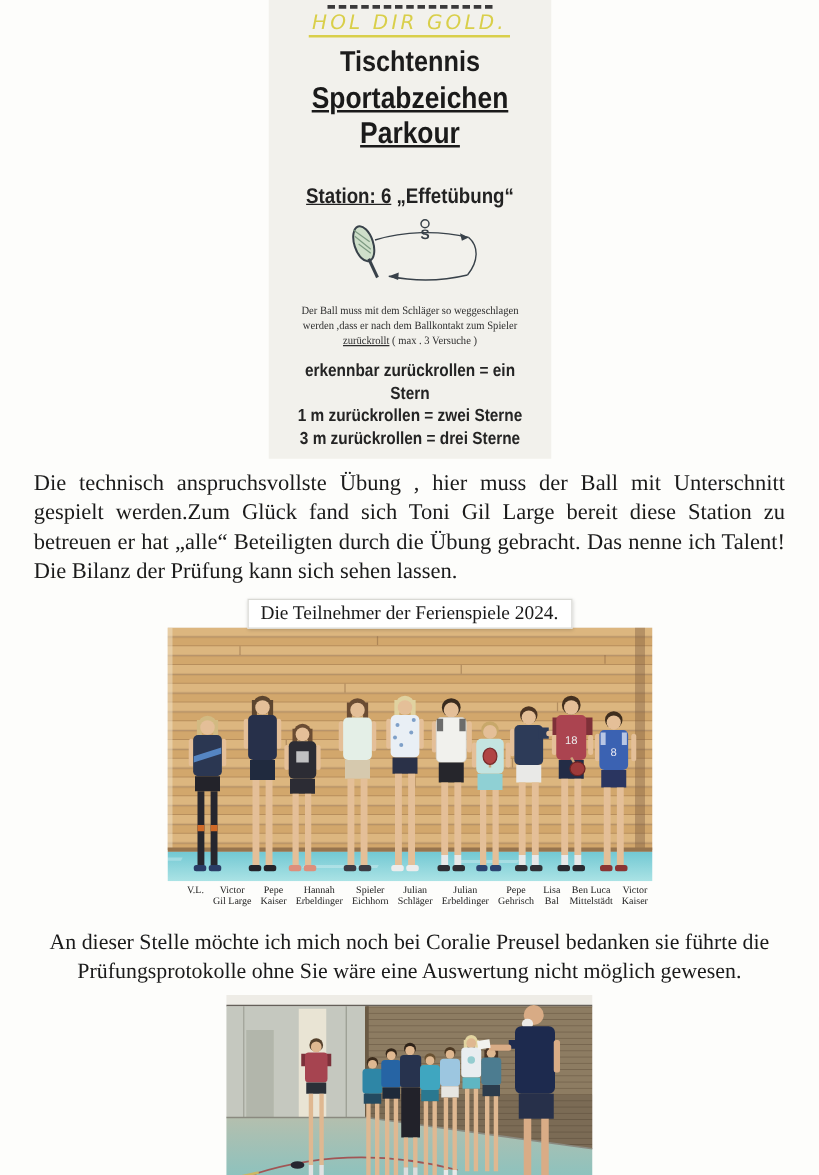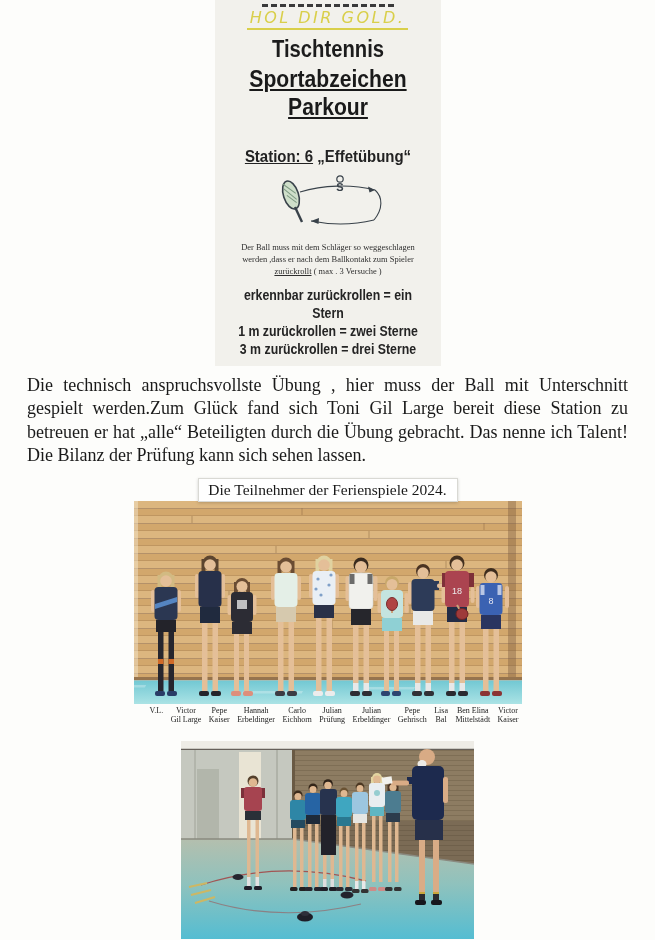--- a/index.html
+++ b/index.html
@@ -353,50 +353,51 @@
         </div>
       <div class="name-col">
           <div>Pepe</div>
           <div>Kaiser</div>
         </div>
       <div class="name-col">
           <div>Hannah</div>
           <div>Erbeldinger</div>
         </div>
       <div class="name-col">
-          <div>Carlo</div>
+          <div>Spieler</div>
           <div>Eichhorn</div>
         </div>
       <div class="name-col">
           <div>Julian</div>
-          <div>Prüfung</div>
+          <div>Schläger</div>
         </div>
       <div class="name-col">
           <div>Julian</div>
           <div>Erbeldinger</div>
         </div>
       <div class="name-col">
           <div>Pepe</div>
           <div>Gehrisch</div>
         </div>
       <div class="name-col">
           <div>Lisa</div>
           <div>Bal</div>
         </div>
       <div class="name-col">
-          <div>Ben Elina</div>
+          <div>Ben Luca</div>
           <div>Mittelstädt</div>
         </div>
       <div class="name-col">
           <div>Victor</div>
           <div>Kaiser</div>
         </div>
     </div>
   </div>
 
+  <p class="para2">An dieser Stelle möchte ich mich noch bei Coralie Preusel bedanken sie führte die Prüfungsprotokolle ohne Sie wäre eine Auswertung nicht möglich gewesen.</p>
 
   <div class="photo2-wrap">
     <svg class="photo-svg" width="293" height="198" viewBox="0 0 293 198" role="img" aria-label="Kinder versammeln sich in der Sporthalle um Günther Becker">
       <defs>
         <pattern id="slats" width="293" height="5" patternUnits="userSpaceOnUse">
           <rect width="293" height="5" fill="#8d7c62"></rect>
           <line x1="0" y1="5" x2="293" y2="5" stroke="#64533d" stroke-width="1" opacity=".75"></line>
         </pattern>
         <linearGradient id="floor2" x1="0" y1="0" x2="0" y2="1">
           <stop offset="0" stop-color="#b4bfae"></stop>

